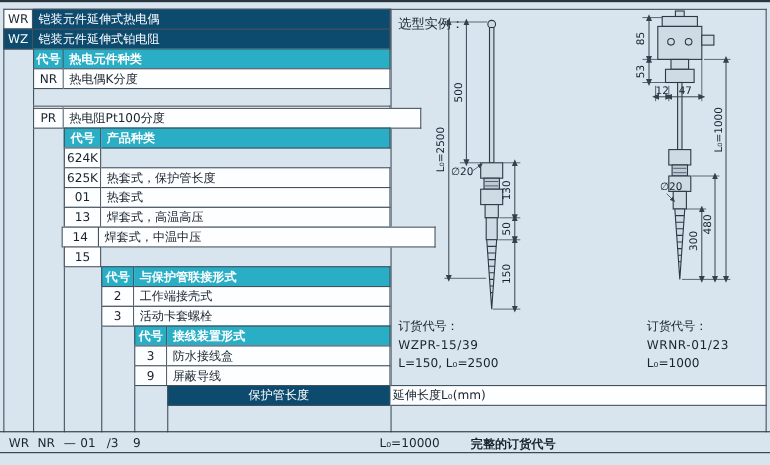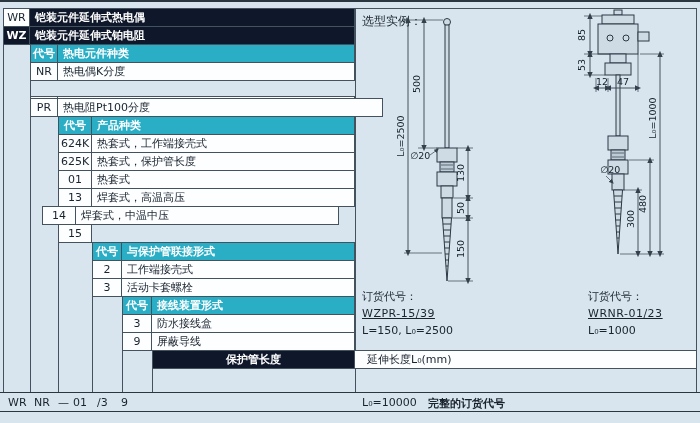--- a/index.html
+++ b/index.html
@@ -13,24 +13,24 @@
   .topedge{position:absolute;left:0;top:0;width:700px;height:2px;background:#2b3740;}
   .row{position:absolute;display:flex;height:19px;}
   .cell{
     box-sizing:border-box;border:1px solid #44525e;background:#fdfeff;
     font-size:11px;line-height:17px;white-space:nowrap;overflow:hidden;
   }
   .code{flex:none;text-align:center;}
   .w0{width:27px}.w1{width:28px}.w2{width:34px}.w3{width:30px}.w4{width:30px}
   .lbl{flex:1;padding-left:5px;border-left:none;}
   .hdr .cell{background:#29aec6;color:#fff;font-weight:bold;}
-  .teal{background:#0f172a;color:#fff;font-weight:bold;}
+  .teal{background:#0c4a6e;color:#fff;font-weight:normal;}
   .ex-title{position:absolute;left:362px;top:13px;font-size:12px;}
   .order{position:absolute;font-size:11px;line-height:17px;}
-  .order .ocode{letter-spacing:0.5px;text-decoration:underline;}
+  .order .ocode{letter-spacing:0.5px;}
   .footer-band{
     position:absolute;left:0;top:392px;width:700px;height:20px;
     border-top:1px solid #2b3740;border-bottom:1px solid #2b3740;
     font-size:11px;box-sizing:border-box;
   }
   .fc{position:absolute;top:3px;}
   .bold{font-weight:bold;}
   
   svg text{font-family:"DejaVu Sans","Liberation Sans",sans-serif;}
   .part{fill:#cfdbe4;stroke:#2c3944;stroke-width:1;}
@@ -82,35 +82,34 @@
     <div class="cell code w1">PR</div>
     <div class="cell lbl">热电阻Pt100分度</div>
   </div>
 
   <div class="row hdr" style="top:116px;left:58px;width:297px">
     <div class="cell code w2">代号</div>
     <div class="cell lbl">产品种类</div>
   </div>
   <div class="row" style="top:134px;left:58px;width:297px">
     <div class="cell code w2">624K</div>
-    <div class="cell lbl">热套式，工作端接壳式</div>
   </div>
   <div class="row" style="top:152px;left:58px;width:297px">
     <div class="cell code w2">625K</div>
     <div class="cell lbl">热套式，保护管长度</div>
   </div>
   <div class="row" style="top:170px;left:58px;width:297px">
     <div class="cell code w2">01</div>
     <div class="cell lbl">热套式</div>
   </div>
   <div class="row" style="top:188px;left:58px;width:297px">
     <div class="cell code w2">13</div>
     <div class="cell lbl">焊套式，高温高压</div>
   </div>
-  <div class="row" style="top:206px;left:42px;width:297px">
+  <div class="row" style="top:206px;left:56px;width:340px">
     <div class="cell code w2">14</div>
     <div class="cell lbl">焊套式，中温中压</div>
   </div>
   <div class="row" style="top:224px;left:58px;width:297px">
     <div class="cell code w2">15</div>
   </div>
 
   <div class="row hdr" style="top:242px;left:92px;width:263px">
     <div class="cell code w3">代号</div>
     <div class="cell lbl">与保护管联接形式</div>
@@ -132,21 +131,21 @@
     <div class="cell code w4">3</div>
     <div class="cell lbl">防水接线盒</div>
   </div>
   <div class="row" style="top:332px;left:122px;width:233px">
     <div class="cell code w4">9</div>
     <div class="cell lbl">屏蔽导线</div>
   </div>
 
   <div class="row" style="top:350px;left:152px;width:545px">
     <div class="cell code teal" style="width:203px">保护管长度</div>
-    <div class="cell lbl" style="padding-left:12px">延伸长度L₀(mm)</div>
+    <div class="cell lbl" style="padding-left:2px">延伸长度L₀(mm)</div>
   </div>
 
   <div class="ex-title">选型实例：</div>
 
   <svg style="position:absolute;left:356px;top:8px" width="341" height="340" viewBox="0 0 341 340">
     <defs>
       <marker id="ah" viewBox="0 0 8 8" markerWidth="7" markerHeight="7" refX="4" refY="4" orient="auto-start-reverse">
         <path d="M0,0.5 L8,4 L0,7.5 Z" fill="#33414c"></path>
       </marker>
     </defs>
@@ -262,17 +261,17 @@
     <div>L₀=1000</div>
   </div>
 
   <div class="footer-band">
     <span class="fc" style="left:8px">WR</span>
     <span class="fc" style="left:34px">NR</span>
     <span class="fc" style="left:58px">—</span>
     <span class="fc" style="left:73px">01</span>
     <span class="fc" style="left:97px">/3</span>
     <span class="fc" style="left:121px">9</span>
-    <span class="fc" style="left:362px">L₀=10000</span>
+    <span class="fc" style="left:345px">L₀=10000</span>
     <span class="fc bold" style="left:428px">完整的订货代号</span>
   </div>
 
 </div>
 
 </body></html>

